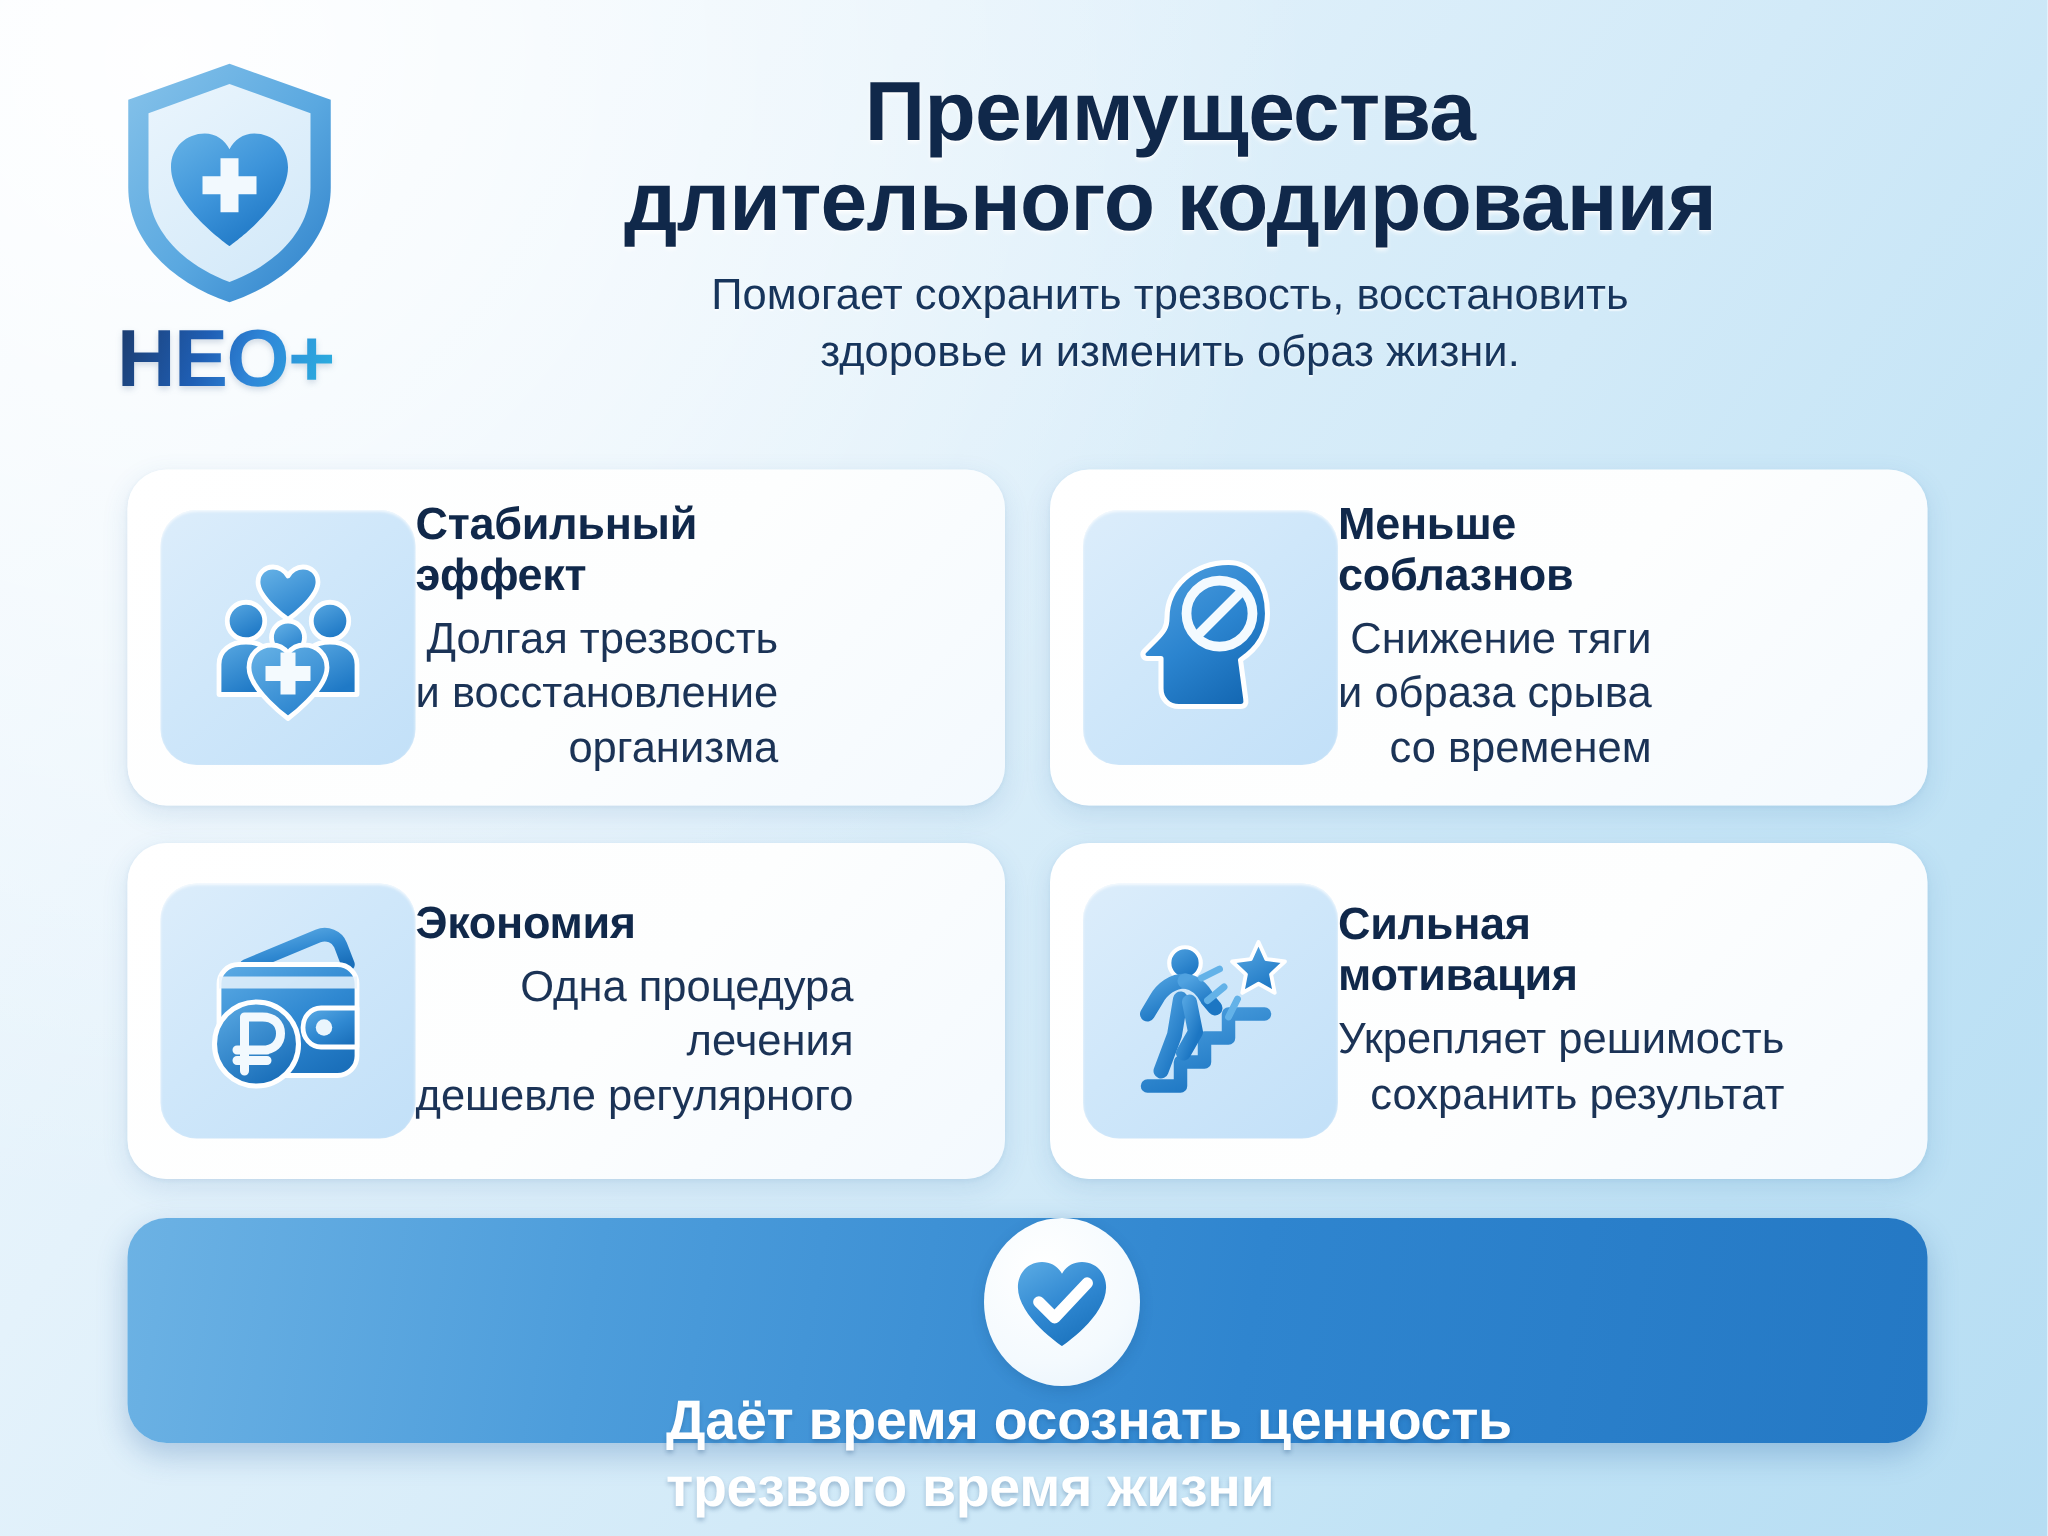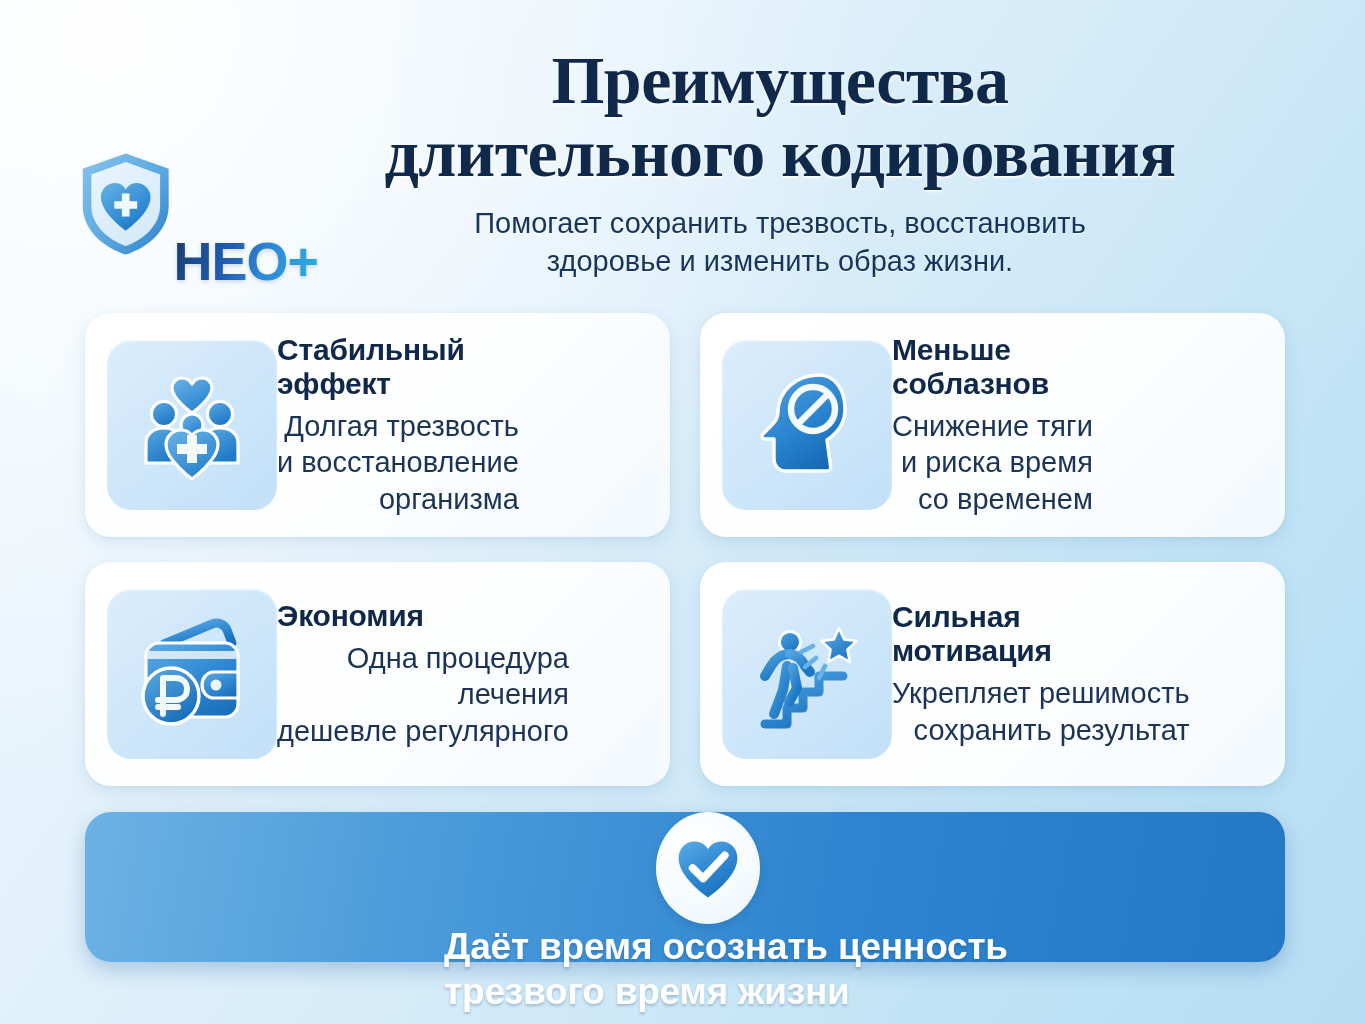--- a/index.html
+++ b/index.html
@@ -35,22 +35,22 @@
     height: 305px;
   }
 
   .brand {
     position: absolute;
     left: 78px;
     top: 38px;
     width: 240px;
     height: 250px;
     display: flex;
-    flex-direction: row;
-    align-items: flex-end;
+    flex-direction: column;
+    align-items: flex-start;
   }
   .brand-shield { width: 150px; height: 168px; display: block; }
   .brand-word {
     margin-top: 6px;
     font-size: 54px;
     font-weight: 800;
     letter-spacing: -1px;
     line-height: 1;
     background: linear-gradient(110deg, #1b3a6b 0%, #1f5fb5 40%, #2f86d8 62%, #2bb3e0 100%);
     -webkit-background-clip: text;
@@ -62,27 +62,26 @@
 
   .titles {
     position: absolute;
     left: 270px;
     top: 44px;
     width: 1020px;
     text-align: center;
   }
   .main-title {
     margin: 0;
-    font-size: 68px;
+    font-size: 56px;
     line-height: 1.08;
     font-weight: 800;
     color: #10284a;
     letter-spacing: -0.5px;
     text-shadow: 0 2px 3px rgba(255,255,255,0.75), 0 1px 0 rgba(255,255,255,0.9);
-    font-family: Liberation Serif, serif;
   }
   .main-title .line2 { display: block; }
   .subtitle {
     margin: 14px 0 4px 0;
     font-size: 29px;
     line-height: 1.30;
     font-weight: 400;
     color: #17355c;
     text-shadow: 0 1px 1px rgba(255,255,255,0.7);
   }
@@ -286,21 +285,21 @@
           <line x1="55" y1="63" x2="85" y2="33" stroke="#f3faff" stroke-width="6.5" stroke-linecap="butt"></line>
         </svg>
       </div>
       <div class="card-text">
         <h2 class="card-title">
           <span class="l">Меньше</span>
           <span class="l">соблазнов</span>
         </h2>
         <p class="card-desc">
           <span class="l">Снижение тяги</span>
-          <span class="l">и риска время</span>
+          <span class="l">и образа срыва</span>
           <span class="l">со временем</span>
         </p>
       </div>
     </div>
 
     <div class="card">
       <div class="icon-tile">
         <svg viewBox="0 0 128 128">
           <defs>
             <linearGradient id="walG" x1="0.1" y1="0" x2="0.8" y2="1">

